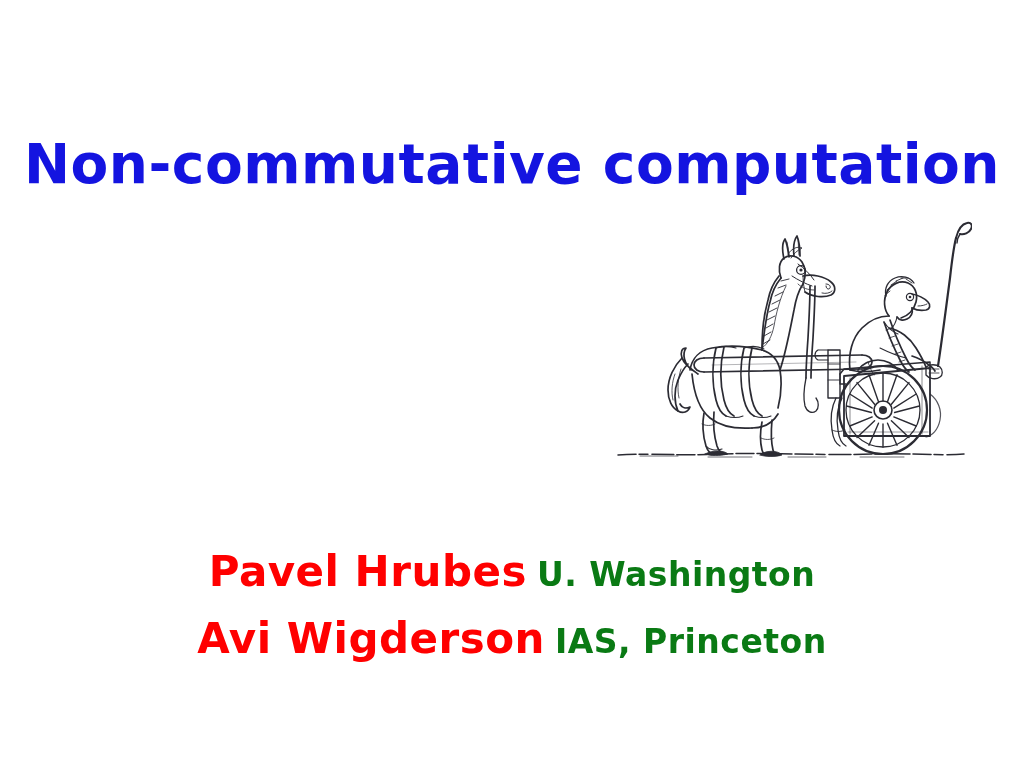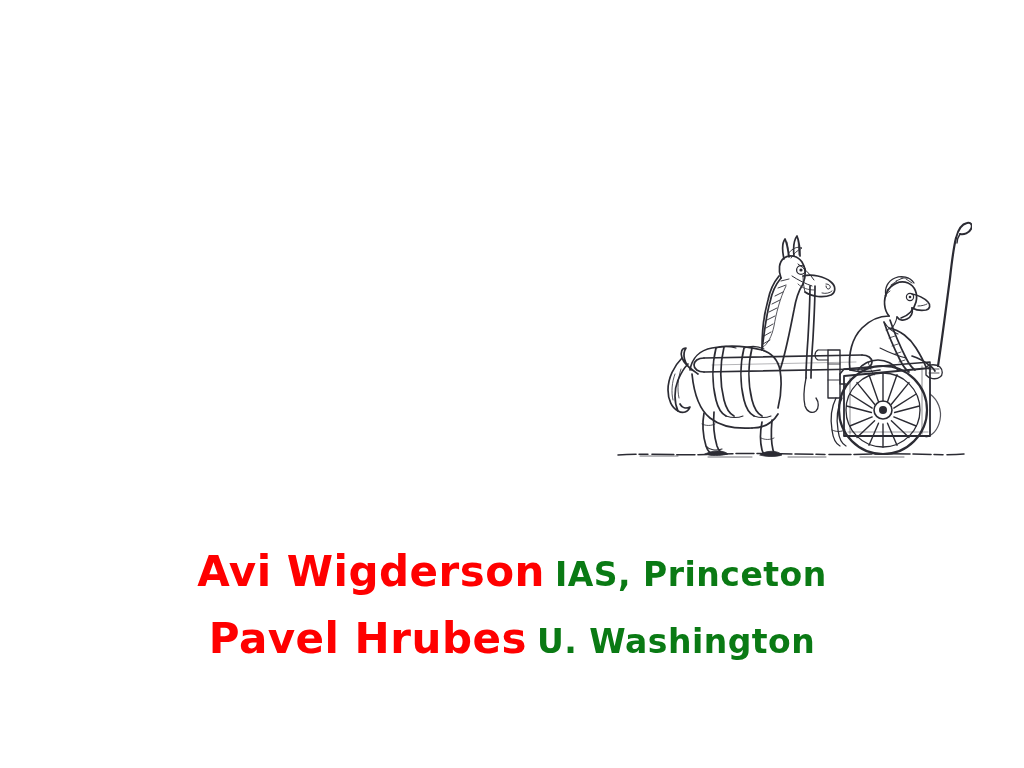--- a/index.html
+++ b/index.html
@@ -97,20 +97,21 @@
     letter-spacing: 0.5px;
     margin-left: 10px;
   }
 </style>
 </head>
 <body>
 
 <div id="slide">
 
   <div id="title-block">
+    <span id="slide-title">Non-commutative computation</span>
   </div>
 
   <div id="cartoon">
     <svg viewBox="0 0 360 268" xmlns="http://www.w3.org/2000/svg">
       <g fill="none" stroke="#2b2b33" stroke-width="1.7" stroke-linecap="round" stroke-linejoin="round">
 
         <path d="M6 257 C 40 255, 70 258, 110 256 C 160 254, 210 258, 260 256 C 300 255, 330 258, 352 256" stroke-width="1.5" stroke-dasharray="18 3 9 4 22 3"></path>
         <path d="M28 258 L 66 258 M 96 259 L 140 259 M 176 259 L 214 259 M 248 259 L 292 259" stroke-width="0.9" opacity="0.75"></path>
 
         <path d="M86 176 C 78 170, 72 166, 70 160 C 68 154, 70 150, 74 150
@@ -272,20 +273,20 @@
         <path d="M344 40 C 346 32, 350 26, 355 25 C 359 24, 361 27, 359 31
                  C 357 35, 352 37, 348 36" stroke-width="2"></path>
         <path d="M348 36 C 346 39, 345 42, 345 45" stroke-width="1.4"></path>
 
       </g>
     </svg>
   </div>
 
   <div id="authors-block">
     <span class="author-line">
+      <span class="author-name">Pavel Hrubes</span><span class="author-affiliation">U. Washington</span>
+    </span>
+    <span class="author-line">
       <span class="author-name">Avi Wigderson</span><span class="author-affiliation">IAS, Princeton</span>
     </span>
-    <span class="author-line">
-      <span class="author-name">Pavel Hrubes</span><span class="author-affiliation">U. Washington</span>
-    </span>
   </div>
 
 </div>
 
 </body></html>

